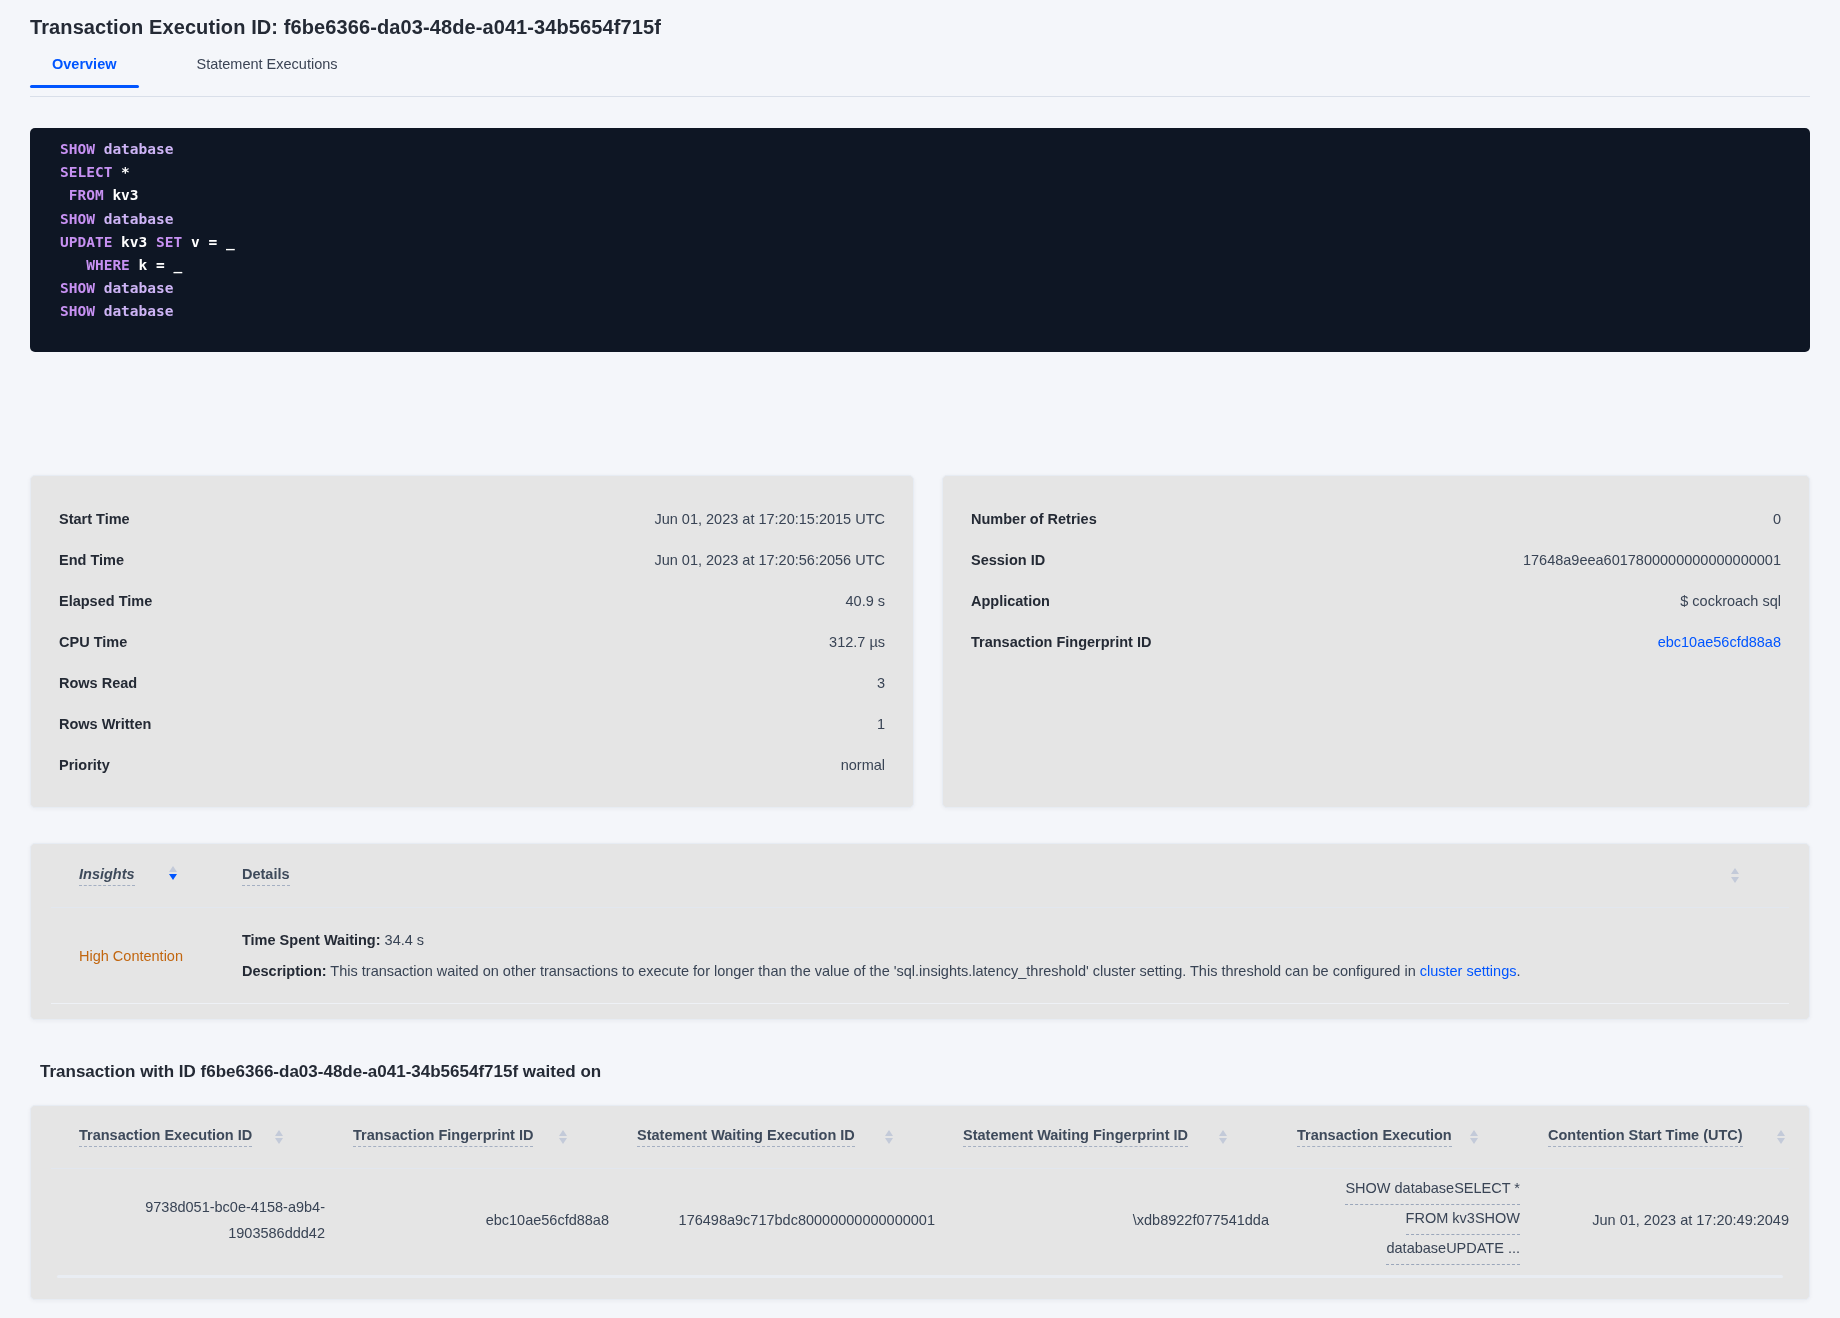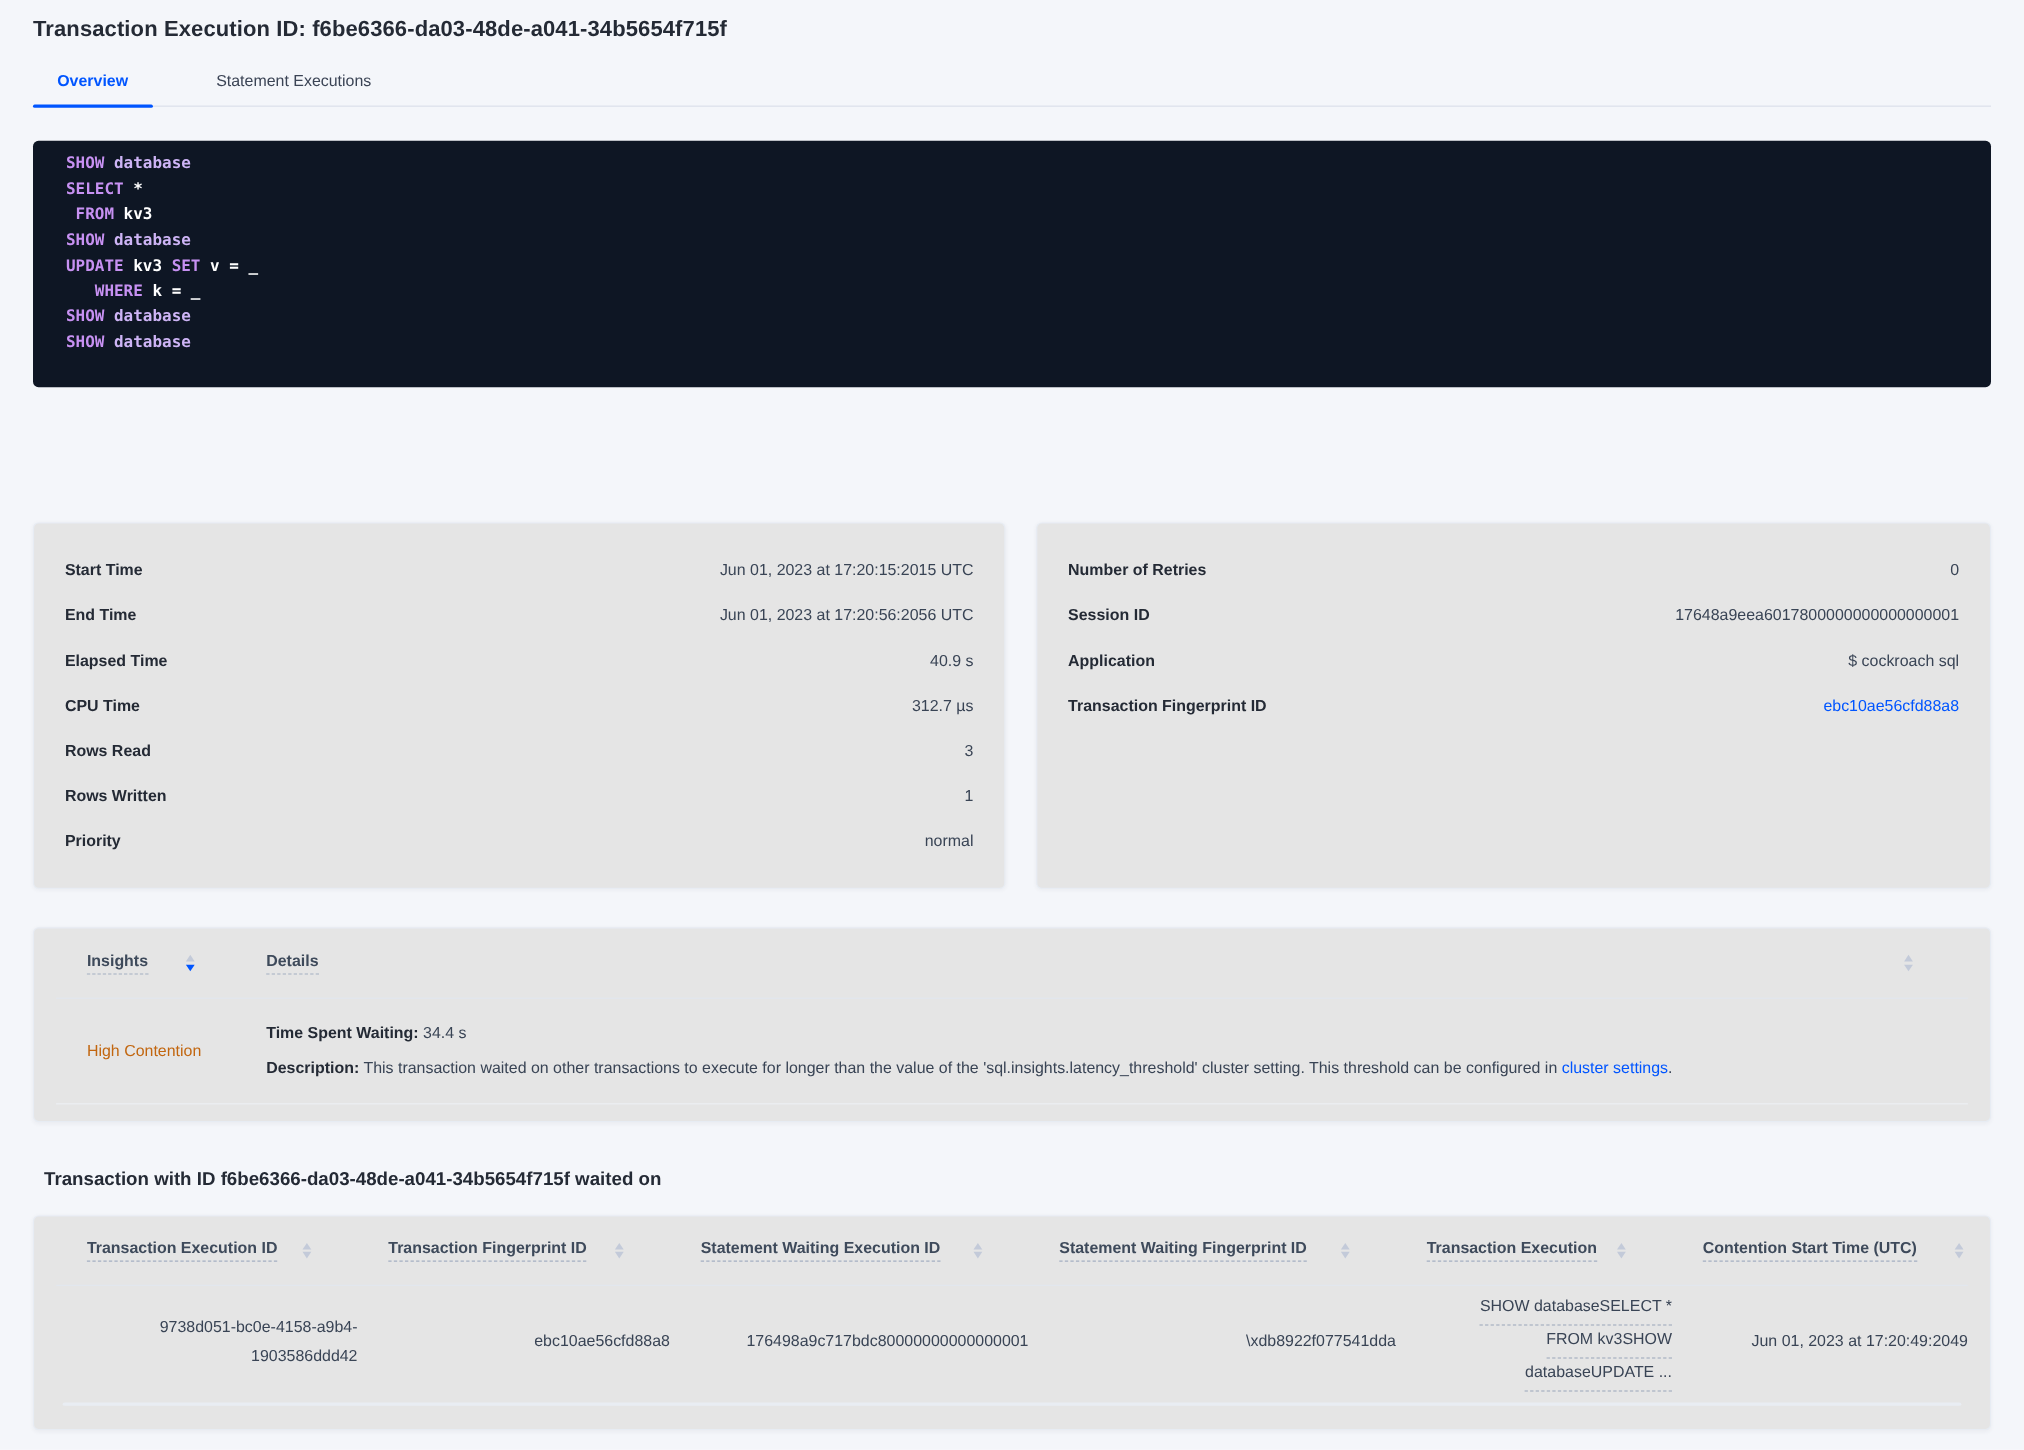--- a/index.html
+++ b/index.html
@@ -3,21 +3,21 @@
 <meta charset="utf-8">
 <style>
   * { margin:0; padding:0; box-sizing:border-box; }
   html,body { width:1840px; height:1318px; }
   body { font-family:"Liberation Sans", sans-serif; }
   .page { position:relative; width:1840px; height:1318px; background:#f4f6fa; overflow:hidden; }
 
   .page-title { position:absolute; left:30px; top:16px; font-size:20px; font-weight:700; color:#242a35; letter-spacing:.1px; }
 
   
-  .tabbar { position:absolute; left:30px; right:30px; top:56px; height:41px; border-bottom:1px solid #d9dfe9; display:flex; align-items:flex-end; }
+  .tabbar { position:absolute; left:30px; right:30px; top:56px; height:41px; border-bottom:1px solid #d9dfe9; display:flex; align-items:flex-start; }
   .tab { position:relative; padding:0 22px 14px 22px; font-size:14.5px; color:#3b4455; cursor:pointer; }
   .tab.active { color:#0055ff; font-weight:600; }
   .tab.active::after { content:""; position:absolute; left:0; right:0; bottom:-2px; height:3px; background:#0055ff; border-radius:2px; }
   .tab + .tab { margin-left:36px; }
 
   
   .codebox { position:absolute; left:30px; right:30px; top:128px; height:224px; background:#0e1624; border-radius:5px; padding:10px 30px; }
   .codeline { font-family:"DejaVu Sans Mono", monospace; font-size:14.5px; line-height:23.2px; font-weight:600; white-space:pre; }
   .tok-kw  { color:#c791f2; }
   .tok-db  { color:#cdb4f5; }
@@ -37,21 +37,21 @@
   .sort { display:inline-flex; flex-direction:column; align-items:center; cursor:pointer; }
   .tri-up   { width:0; height:0; border-left:4.5px solid transparent; border-right:4.5px solid transparent; border-bottom:6px solid #c3cad9; }
   .tri-down { width:0; height:0; border-left:4.5px solid transparent; border-right:4.5px solid transparent; border-top:6px solid #c3cad9; margin-top:2.5px; }
   .sort.desc-active .tri-down { border-top-color:#0055ff; }
 
   .dashed { display:inline-block; padding-bottom:3px; border-bottom:1px dashed #a4afc2; }
 
   
   .card-insights { left:30px; right:30px; top:843px; height:177px; padding:0 20px; }
   .ins-header { height:64px; display:flex; align-items:center; border-bottom:1px solid #e2e7ef; }
-  .ins-col1 { width:191px; padding-left:28px; display:flex; align-items:center; }
+  .ins-col1 { width:191px; padding-left:28px; display:flex; align-items:flex-start;font-style:italic; }
   .ins-col1 .sort { margin-left:34px; }
   .th-label { font-size:14.5px; font-weight:700; color:#3e4a5b; }
   .ins-sort-right { margin-left:auto; margin-right:50px; }
   .ins-body { display:flex; align-items:center; min-height:96px; border-bottom:1px solid #eef1f6; padding:10px 0; }
   .insight-badge { width:191px; padding-left:28px; font-size:14.5px; color:#c2660f; }
   .ins-details { flex:1; font-size:14.5px; color:#394455; line-height:31px; }
   .bold-dark { font-weight:700; color:#242a35; }
   a.inline-link { color:#0055ff; text-decoration:none; cursor:pointer; }
 
   

